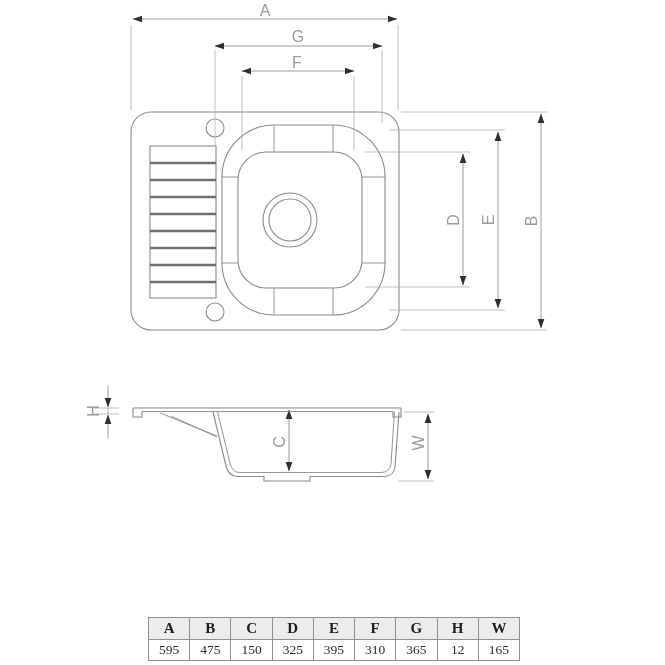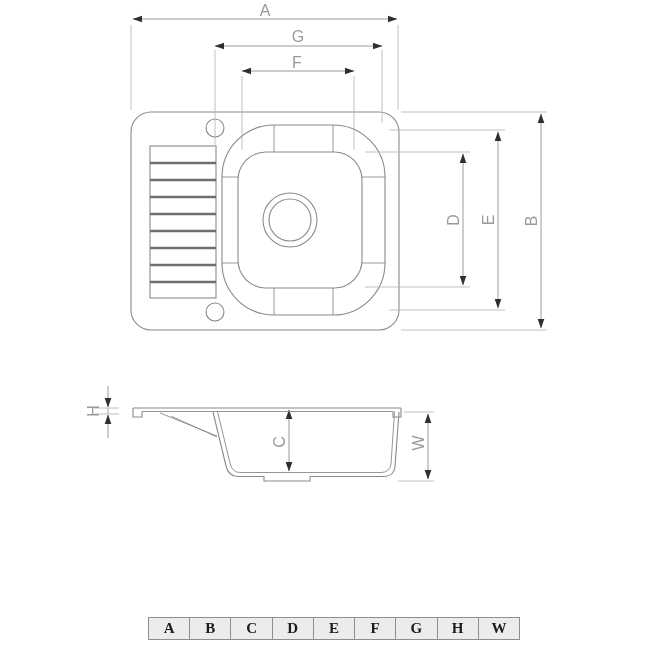--- a/index.html
+++ b/index.html
@@ -138,16 +138,27 @@
         <th>A</th>
         <th>B</th>
         <th>C</th>
         <th>D</th>
         <th>E</th>
         <th>F</th>
         <th>G</th>
         <th>H</th>
         <th>W</th>
       </tr>
+      <tr>
+        <td>595</td>
+        <td>475</td>
+        <td>150</td>
+        <td>325</td>
+        <td>395</td>
+        <td>310</td>
+        <td>365</td>
+        <td>12</td>
+        <td>165</td>
+      </tr>
     </tbody>
   </table>
 
 </div>
 
 </body></html>

